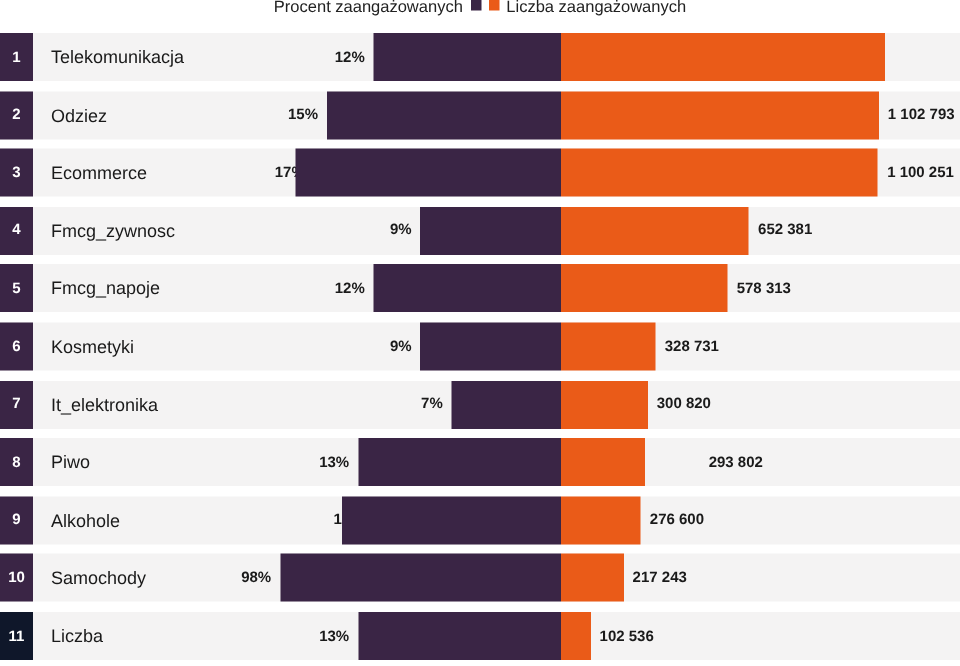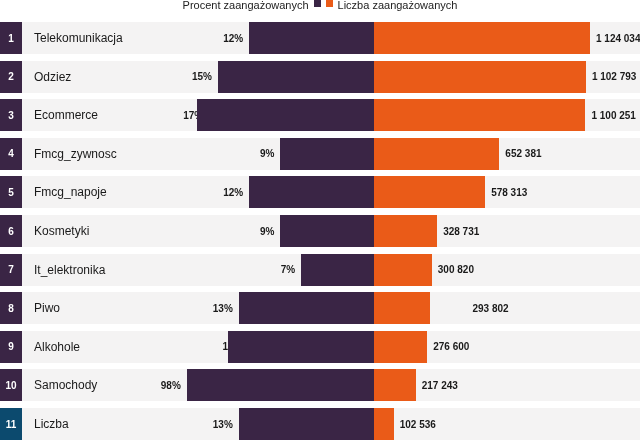--- a/index.html
+++ b/index.html
@@ -59,21 +59,20 @@
   </div>
 
   <div id="rows">
       <div class="row" style="top: 22px;">
         <div class="row-band" style="background: rgb(244, 243, 243);"></div>
         <div class="rank" style="background: rgb(58, 37, 69);">1</div>
         <div class="cat">Telekomunikacja</div>
         <div class="pct" style="left: 0px; width: 243.2px;">12%</div>
         <div class="bar-left" style="left: 249.2px; width: 124.8px; background: rgb(58, 37, 69);"></div>
         <div class="bar-right" style="left: 374px; width: 216px; background: rgb(234, 91, 24);"></div>
-        <div class="val" style="left: 596px;">1 124 034</div>
       </div>
       <div class="row" style="top: 60.6px;">
         <div class="row-band" style="background: rgb(244, 243, 243);"></div>
         <div class="rank" style="background: rgb(58, 37, 69);">2</div>
         <div class="cat">Odziez</div>
         <div class="pct" style="left: 0px; width: 212px;">15%</div>
         <div class="bar-left" style="left: 218px; width: 156px; background: rgb(58, 37, 69);"></div>
         <div class="bar-right" style="left: 374px; width: 211.918px; background: rgb(234, 91, 24);"></div>
         <div class="val" style="left: 591.918px;">1 102 793</div>
       </div>
@@ -144,21 +143,21 @@
         <div class="row-band" style="background: rgb(244, 243, 243);"></div>
         <div class="rank" style="background: rgb(58, 37, 69);">10</div>
         <div class="cat">Samochody</div>
         <div class="pct" style="left: 0px; width: 180.8px;">98%</div>
         <div class="bar-left" style="left: 186.8px; width: 187.2px; background: rgb(58, 37, 69);"></div>
         <div class="bar-right" style="left: 374px; width: 41.7465px; background: rgb(234, 91, 24);"></div>
         <div class="val" style="left: 421.747px;">217 243</div>
       </div>
       <div class="row" style="top: 408px;">
         <div class="row-band" style="background: rgb(244, 243, 243);"></div>
-        <div class="rank" style="background: #0c4a6e;">11</div>
+        <div class="rank" style="background: #0f172a;">11</div>
         <div class="cat">Liczba</div>
         <div class="pct" style="left: 0px; width: 232.8px;">13%</div>
         <div class="bar-left" style="left: 238.8px; width: 135.2px; background: rgb(58, 37, 69);"></div>
         <div class="bar-right" style="left: 374px; width: 19.7038px; background: rgb(234, 91, 24);"></div>
         <div class="val" style="left: 399.704px;">102 536</div>
       </div>
     </div>
 </div>
 
 </body></html>

